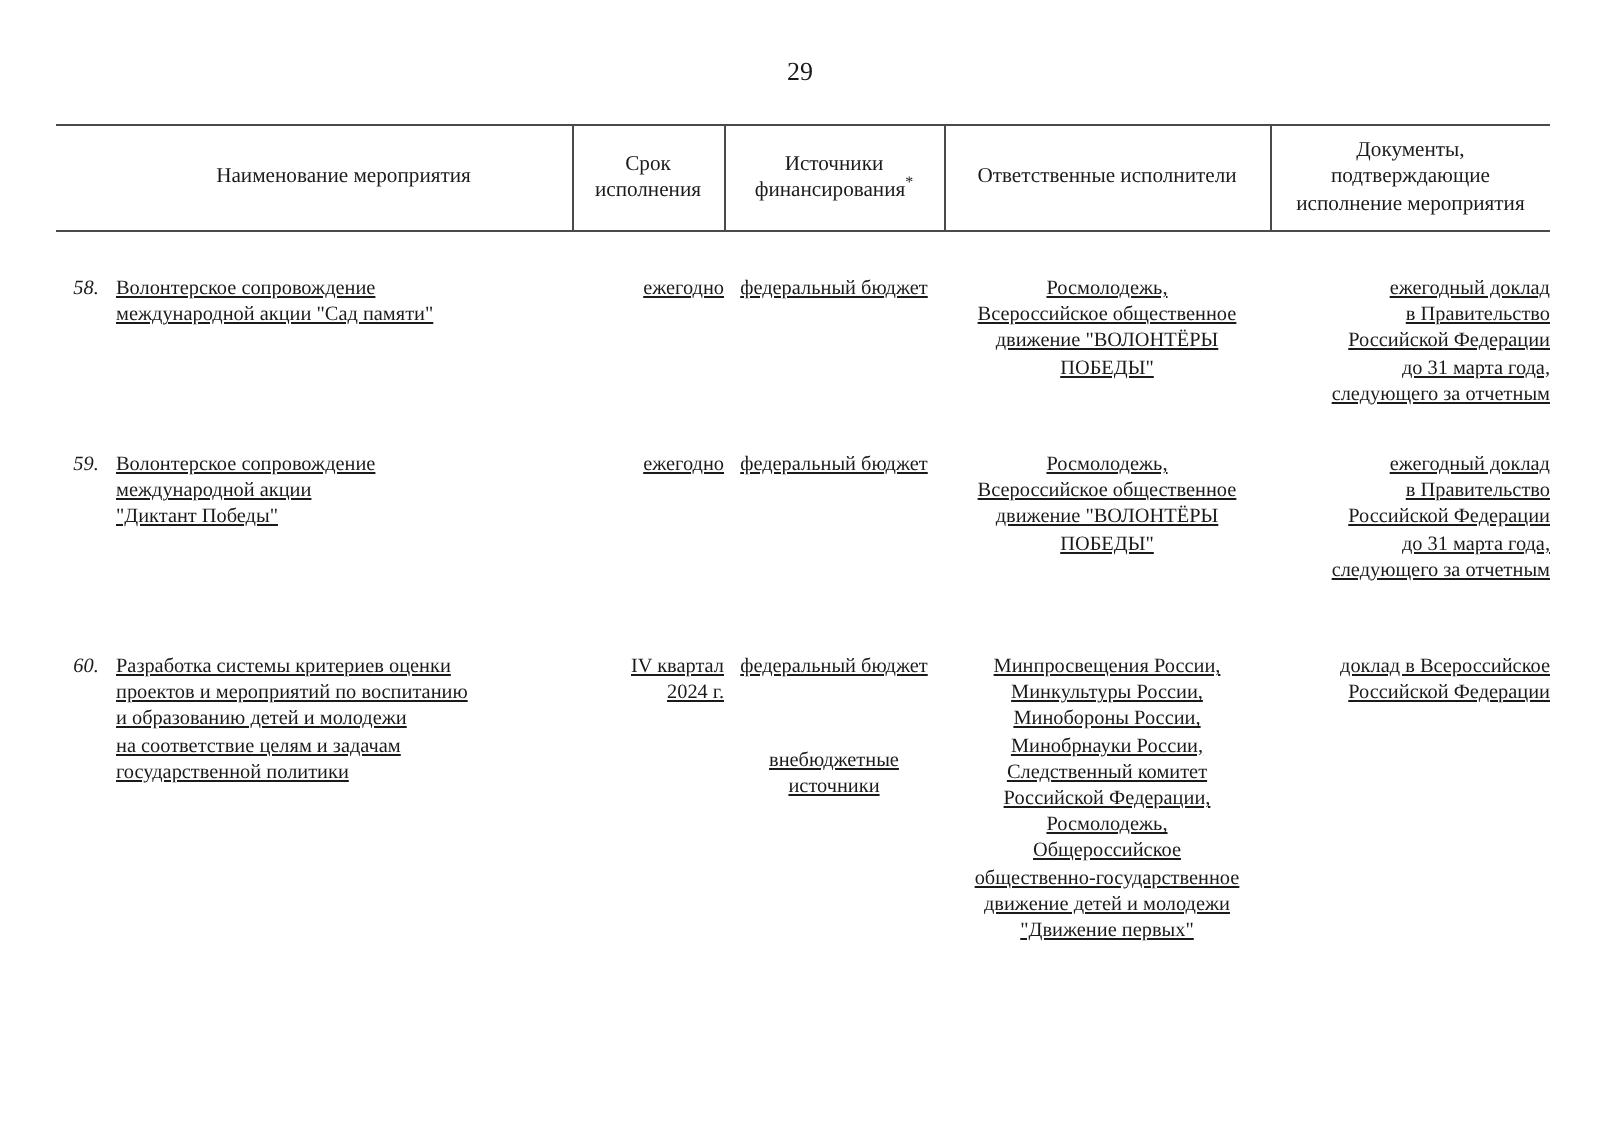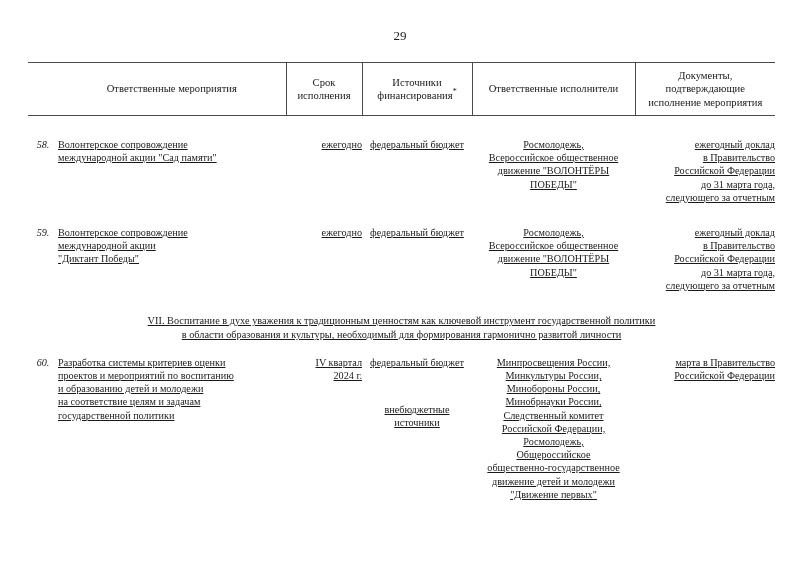--- a/index.html
+++ b/index.html
@@ -138,21 +138,21 @@
         <col class="c-term">
         <col class="c-fin">
         <col class="c-resp">
         <col class="c-docs">
       </colgroup>
 
       <thead>
         <tr class="head-row">
           <th></th>
           <th>
-            <span class="hdr-line">Ответственные мероприятия</span>
+            <span class="hdr-line">Наименование мероприятия</span>
           </th>
           <th class="vdiv-l">
             <span class="hdr-line">Срок</span>
             <span class="hdr-line">исполнения</span>
           </th>
           <th class="vdiv-l">
             <span class="hdr-line">Источники</span>
             <span class="hdr-line"><span>финансирования</span><span class="ast">*</span></span>
           </th>
           <th class="vdiv-l">
@@ -228,26 +228,20 @@
             <span class="ln">Российской Федерации</span>
             <span class="ln">до 31 марта года,</span>
             <span class="ln">следующего за отчетным</span>
           </td>
         </tr>
 
         <tr class="spacer-row">
           <td colspan="6"></td>
         </tr>
 
-        <tr>
-          <td class="section-head" colspan="6">
-            <span class="ln">VII. Воспитание в духе уважения к традиционным ценностям как ключевой инструмент государственной политики</span>
-            <span class="ln">в области образования и культуры, необходимый для формирования гармонично развитой личности</span>
-          </td>
-        </tr>
 
         <tr class="spacer-row-sm">
           <td colspan="6"></td>
         </tr>
 
         <tr>
           <td class="num">60.</td>
           <td class="name">
             <span class="ln">Разработка системы критериев оценки</span>
             <span class="ln">проектов и мероприятий по воспитанию</span>
@@ -271,21 +265,21 @@
             <span class="ln">Минобрнауки России,</span>
             <span class="ln">Следственный комитет</span>
             <span class="ln">Российской Федерации,</span>
             <span class="ln">Росмолодежь,</span>
             <span class="ln">Общероссийское</span>
             <span class="ln">общественно-государственное</span>
             <span class="ln">движение детей и молодежи</span>
             <span class="ln">"Движение первых"</span>
           </td>
           <td class="docs">
-            <span class="ln">марта в Правительство</span>
+            <span class="ln">доклад в Всероссийское</span>
             <span class="ln">Российской Федерации</span>
           </td>
         </tr>
 
       </tbody>
     </table>
   </div>
 
 </div>
 

